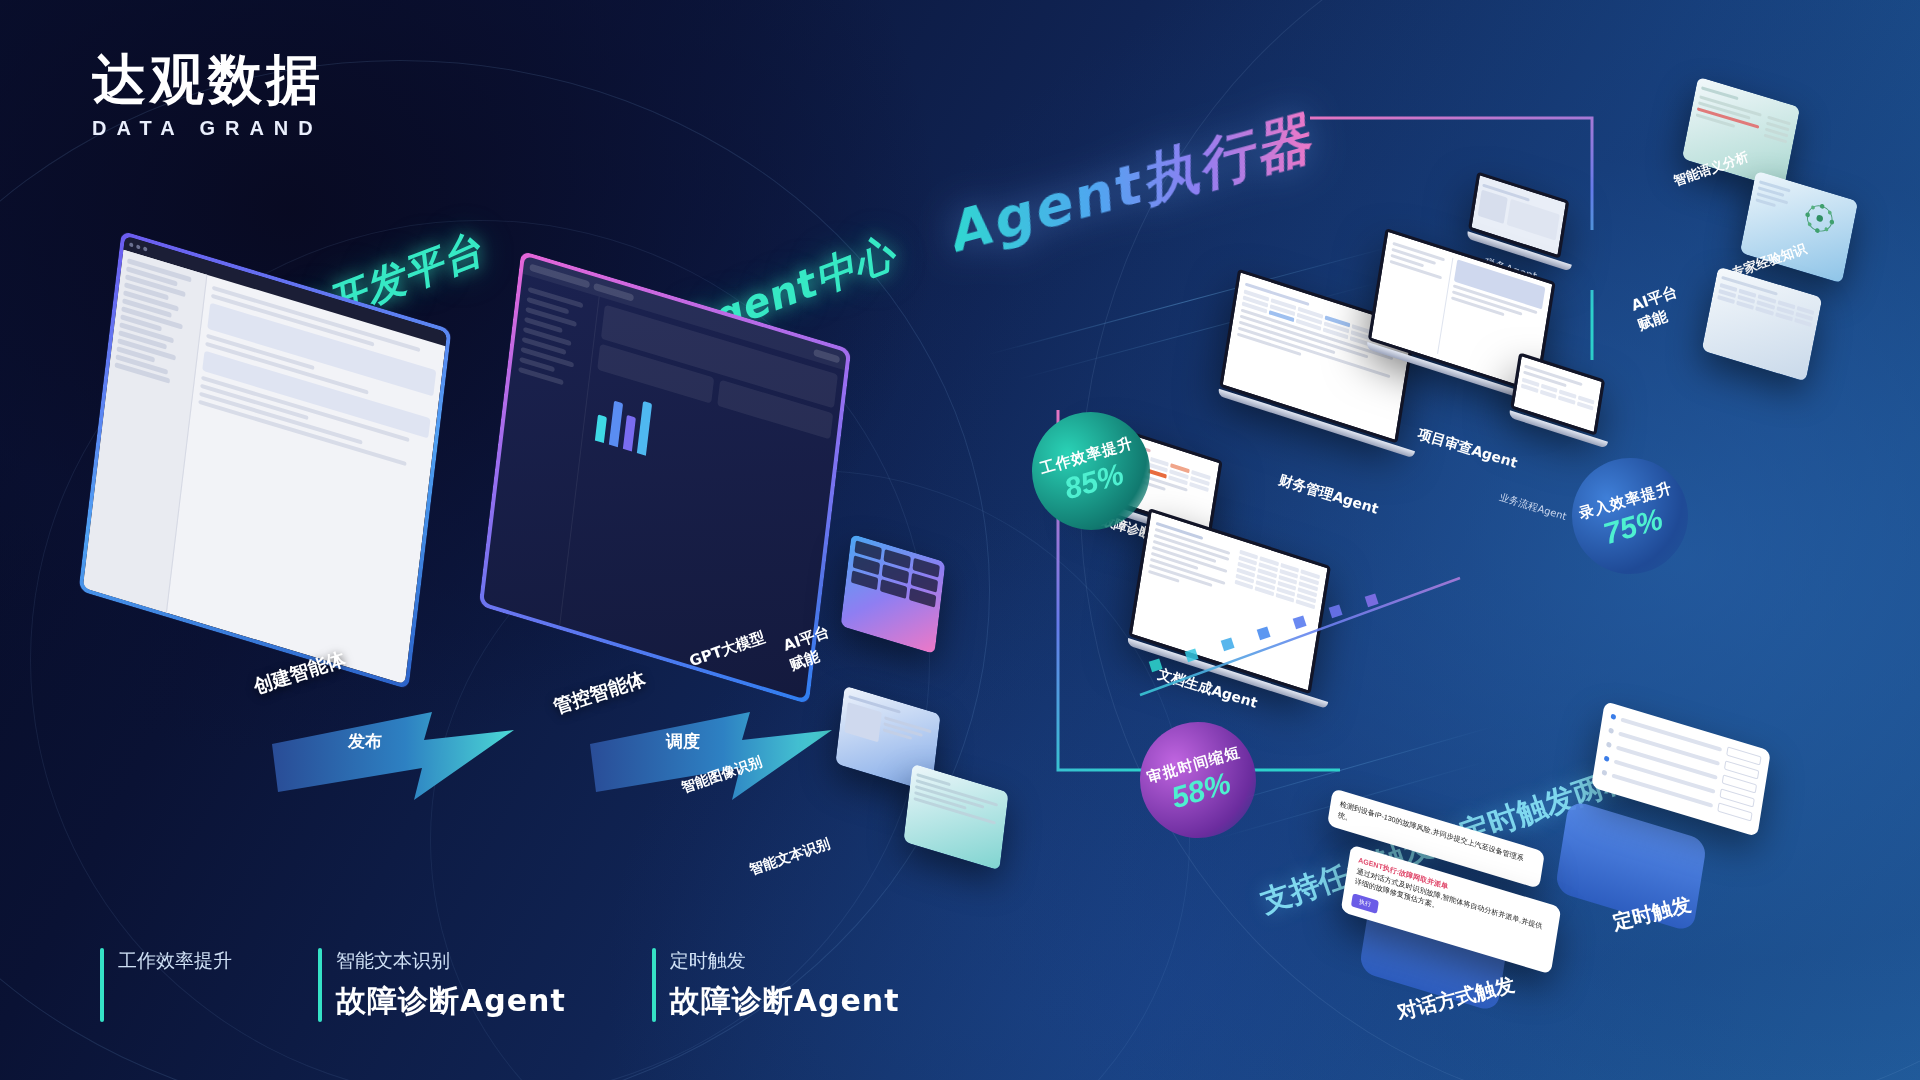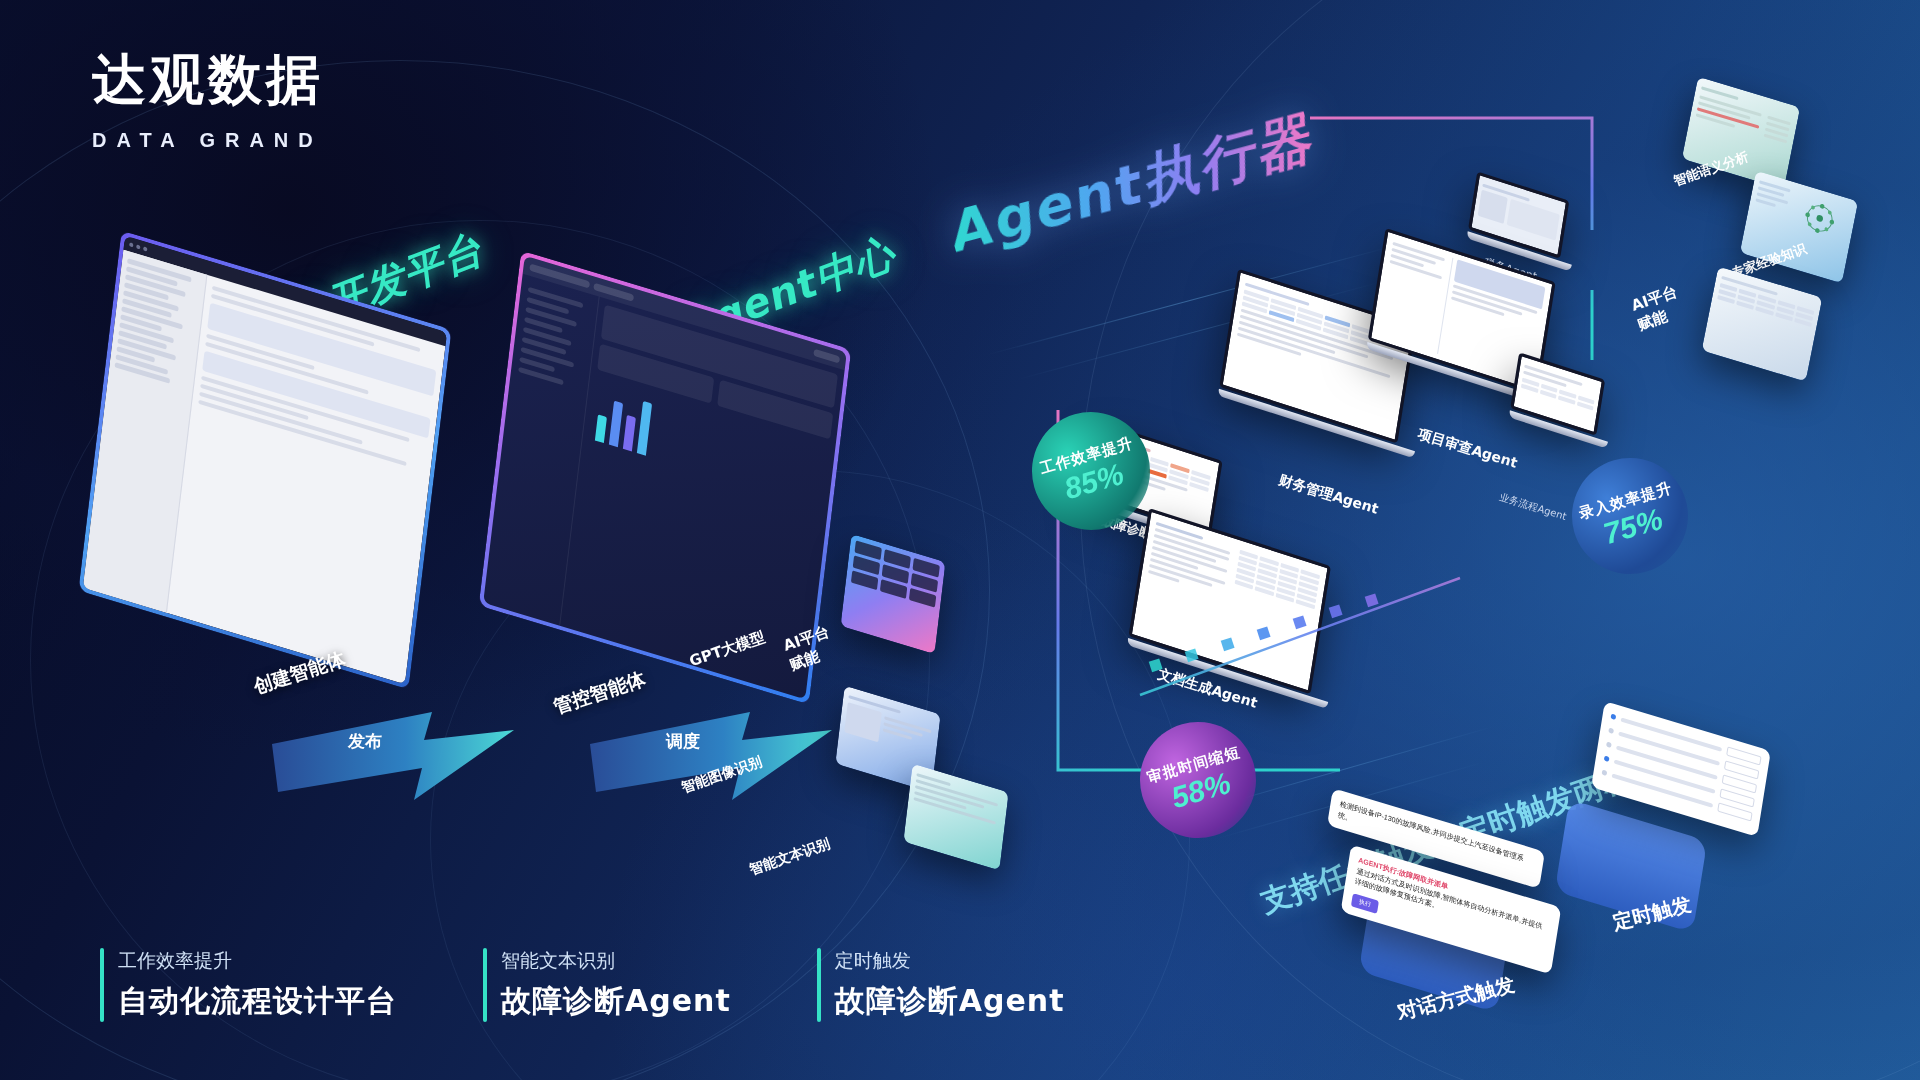--- a/index.html
+++ b/index.html
@@ -15,21 +15,21 @@
   }
 
   
   .arc { position:absolute; border-radius:50%; border:1px solid rgba(150,200,255,0.13); }
   .glowline { position:absolute; height:1px; background:linear-gradient(90deg,rgba(120,200,255,0) 0%,rgba(120,200,255,.35) 50%,rgba(120,200,255,0) 100%); }
 
   
   #logo { position:absolute; left:92px; top:52px; }
   #logo .cn { font-size:54px; font-weight:bold; color:#fff; letter-spacing:4px; line-height:1.05;
               font-family:"DejaVu Sans","Liberation Sans",sans-serif; }
-  #logo .en { font-size:20px; color:#e9eefc; letter-spacing:10px; margin-top:20px; font-weight:600; }
+  #logo .en { font-size:20px; color:#e9eefc; letter-spacing:10px; margin-top:8px; font-weight:600; }
 
   
   .lab { position:absolute; white-space:nowrap; font-weight:bold; color:#fff;
          font-family:"DejaVu Sans","Liberation Sans",sans-serif; }
 
   
   .neon-title { position:absolute; white-space:nowrap; font-style:italic; font-weight:bold;
       font-size:40px; color:#36e9c4; letter-spacing:1px;
       text-shadow:0 0 16px rgba(54,233,196,.65), 0 0 36px rgba(54,233,196,.35);
       font-family:"DejaVu Sans","Liberation Sans",sans-serif; }
@@ -654,21 +654,20 @@
   </div>
 
   <div class="lab" style="left:1396px;top:985px;font-size:20px;transform:rotate(-14deg);">对话方式触发</div>
   <div class="lab" style="left:1612px;top:900px;font-size:20px;transform:rotate(-14deg);">定时触发</div>
 
   <div id="captions">
     <div class="cap">
       <div class="bar"></div>
       <div>
         <div class="sub">工作效率提升</div>
-        <div class="main">自动化流程设计平台</div>
       </div>
     </div>
     <div class="cap">
       <div class="bar"></div>
       <div>
         <div class="sub">智能文本识别</div>
         <div class="main">故障诊断Agent</div>
       </div>
     </div>
     <div class="cap">

